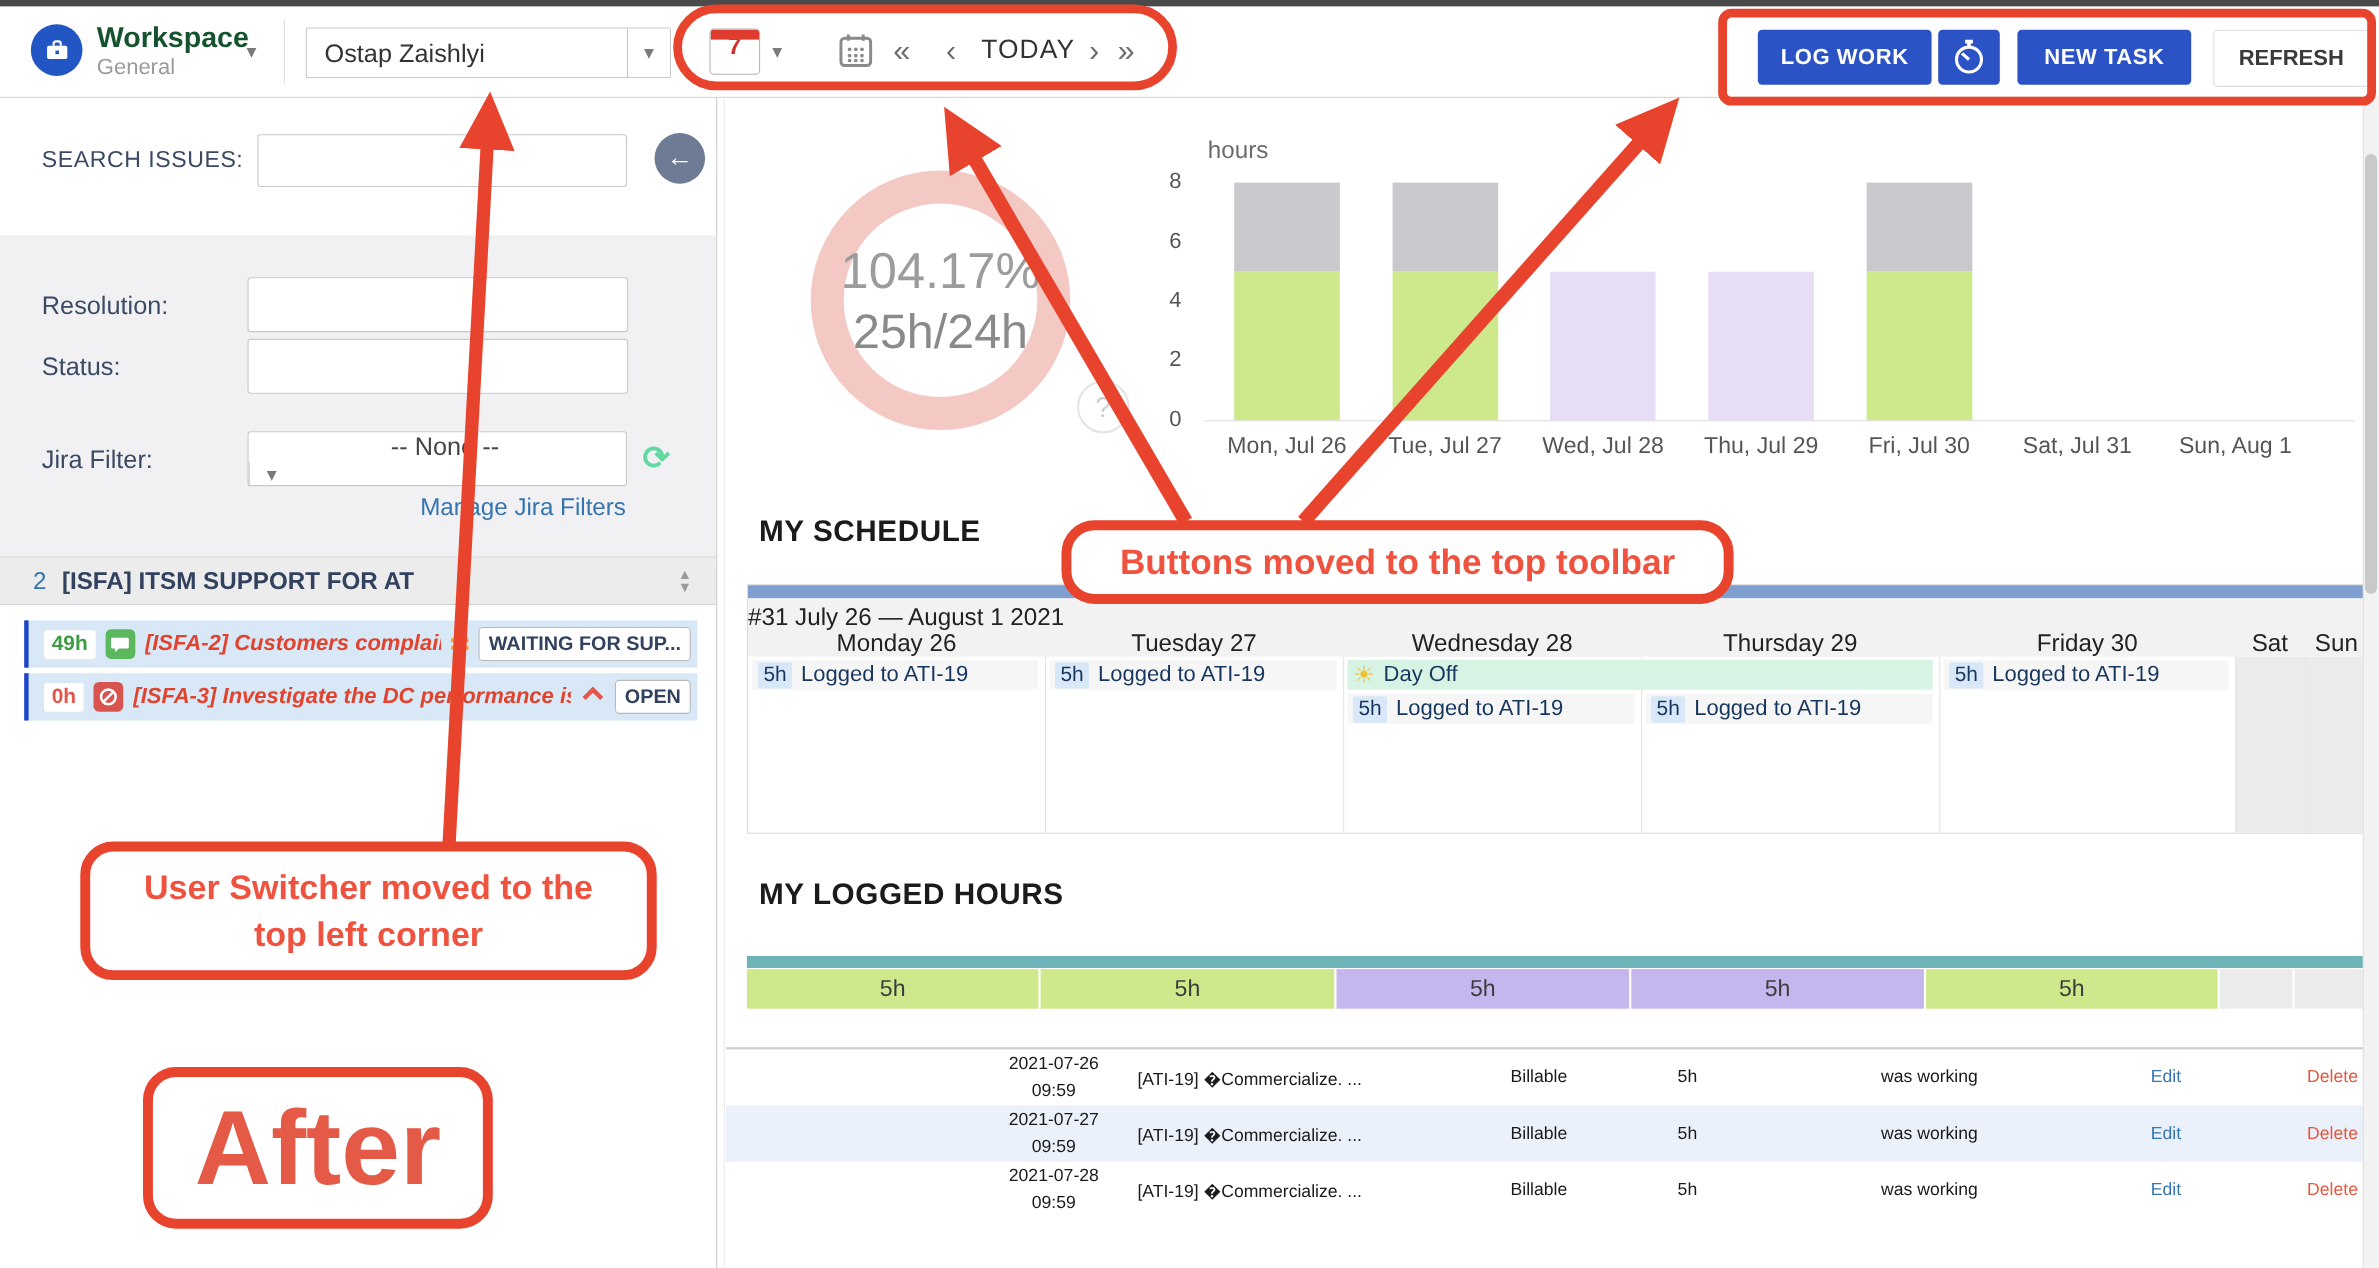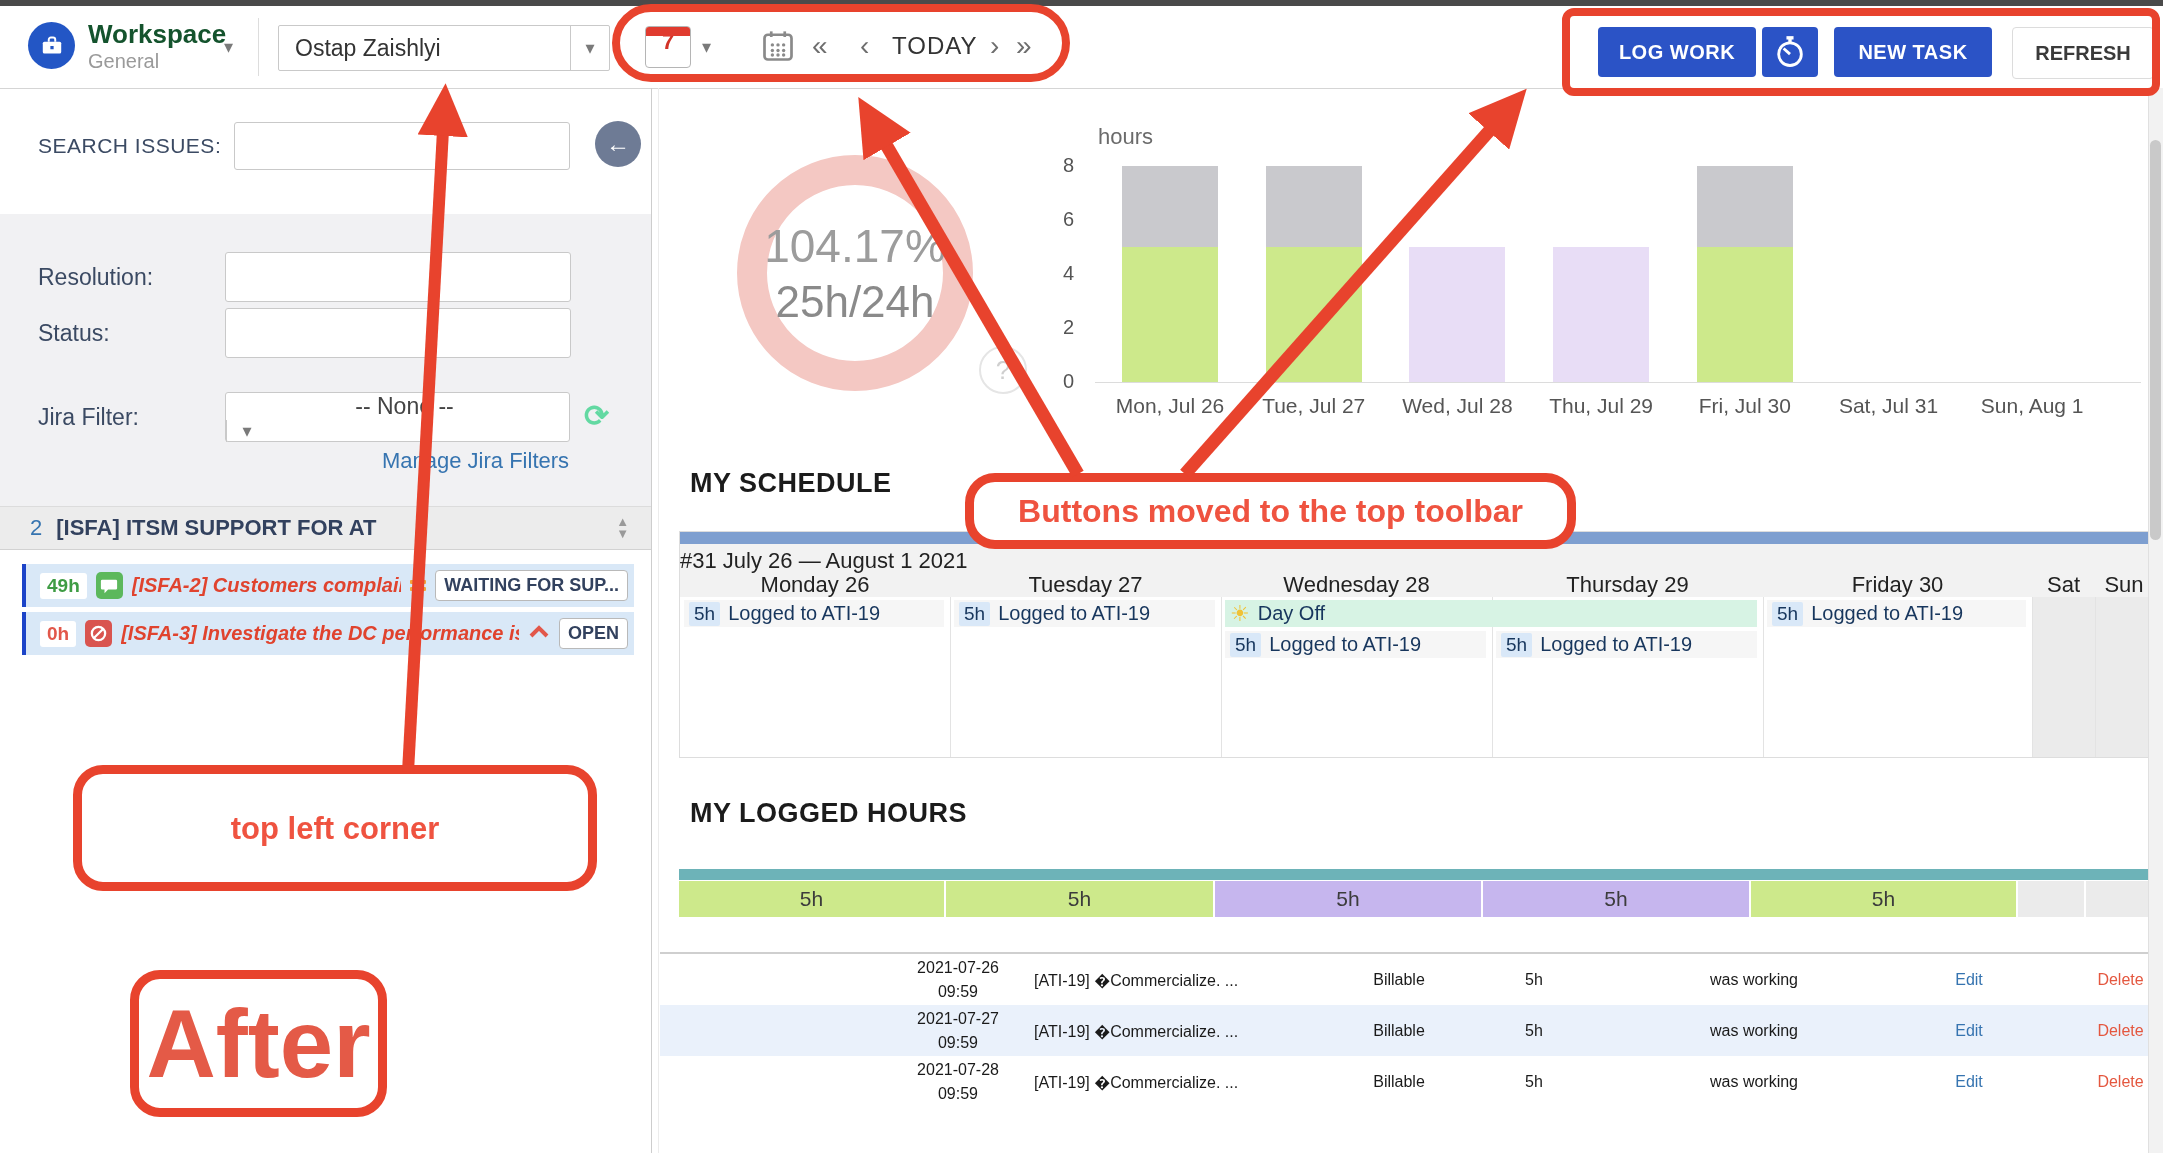--- a/index.html
+++ b/index.html
@@ -128,21 +128,21 @@
 
   
   .red-outline{position:absolute;border:8px solid #e8432d;background:transparent;z-index:50;}
   #ann-date{left:612px;top:4px;width:458px;height:78px;border-radius:44px;box-sizing:border-box;}
   #ann-buttons-rect{left:1562px;top:8px;width:598px;height:88px;border-radius:12px;box-sizing:border-box;}
   .note-box{position:absolute;border:9px solid #e8432d;border-radius:30px;background:#fff;z-index:55;
             display:flex;flex-direction:column;align-items:center;justify-content:center;
             color:#ef5340;font-weight:700;text-align:center;box-sizing:border-box;}
   #note-buttons{left:965px;top:473px;width:611px;height:76px;font-size:32px;}
   #note-user{left:73px;top:765px;width:524px;height:126px;font-size:31px;line-height:43px;}
-  #note-after{left:130px;top:970px;width:257px;height:147px;font-size:96px;color:#e45a47;align-items:center;}
+  #note-after{left:130px;top:970px;width:318px;height:147px;font-size:96px;color:#e45a47;align-items:center;}
   #arrows{left:0;top:0;z-index:60;pointer-events:none;}
 
   
   #sb-track{left:2148px;top:88px;width:15px;height:1065px;background:#f2f2f2;border-left:1px solid #e0e0e0;}
   #sb-thumb{left:2150px;top:140px;width:11px;height:400px;background:#c9c9c9;border-radius:6px;}
 </style>
 </head>
 <body>
 
 <div id="stage">
@@ -421,20 +421,21 @@
 
   <div class="abs" id="sb-track"></div>
   <div class="abs" id="sb-thumb"></div>
 
   <div class="red-outline" id="ann-date"></div>
   <div class="red-outline" id="ann-buttons-rect"></div>
   <div class="note-box" id="note-buttons">
     <span>Buttons moved to the top toolbar</span>
   </div>
   <div class="note-box" id="note-user">
+    <span>User Switcher moved to the</span>
     <span>top left corner</span>
   </div>
   <div class="note-box" id="note-after">
     <span>After</span>
   </div>
   <svg class="abs" id="arrows" width="2163" height="1153">
     <defs>
       <marker id="ah" markerWidth="4.6" markerHeight="4.2" refX="2" refY="2.1" orient="auto" markerUnits="strokeWidth">
         <path d="M0,0 L4.4,2.1 L0,4.2 Z" fill="#e8432d"></path>
       </marker>

